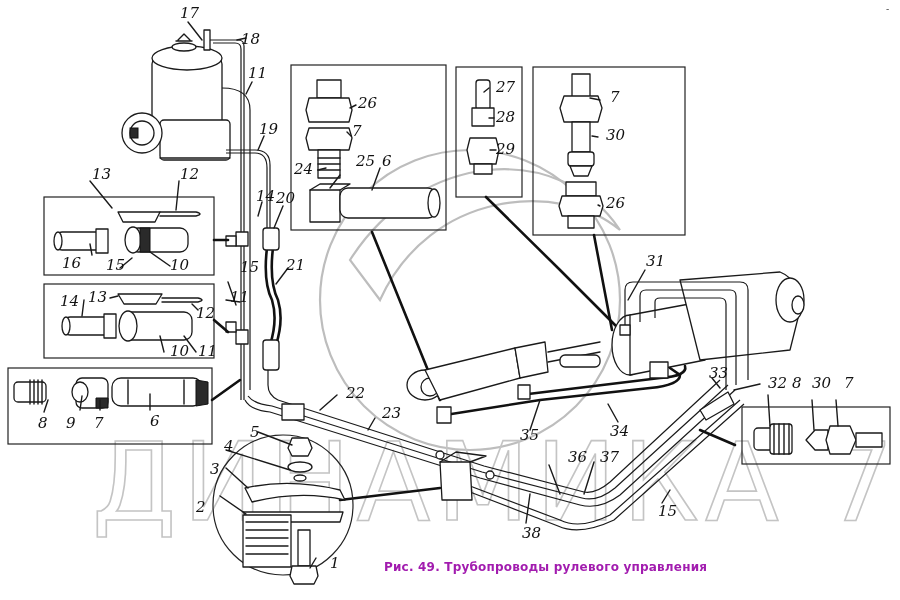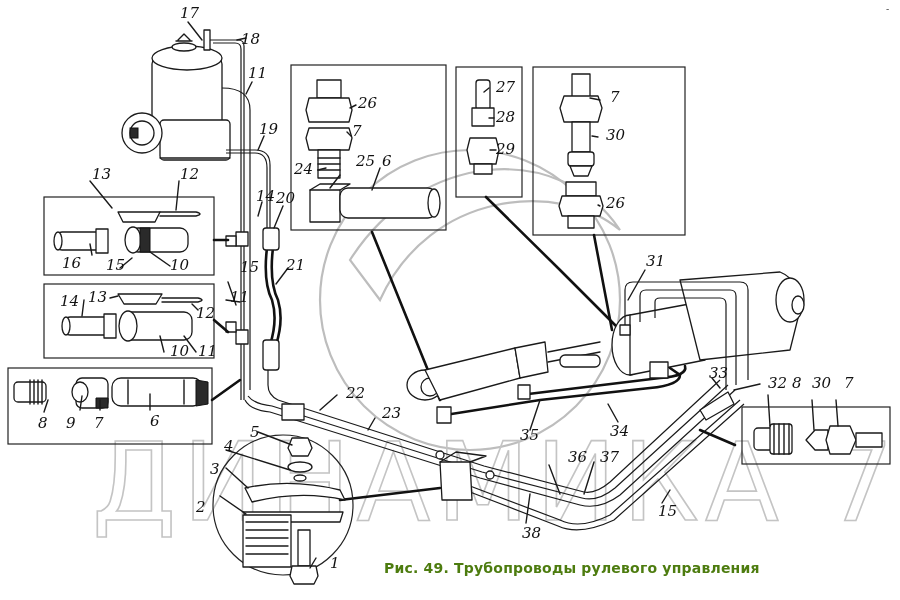--- a/index.html
+++ b/index.html
@@ -7,21 +7,21 @@
   svg{position:absolute;left:0;top:0;}
   .ln{stroke:#1a1a1a;fill:none;stroke-width:1.4;stroke-linecap:round;stroke-linejoin:round;}
   .thick{stroke:#111;fill:none;stroke-width:2.6;stroke-linecap:round;}
   .pipe{stroke:#1a1a1a;fill:none;stroke-width:1.2;}
   .part{stroke:#1a1a1a;fill:#ffffff;stroke-width:1.3;stroke-linejoin:round;}
   .dark{fill:#2a2a2a;stroke:#111;stroke-width:1;}
   .box{stroke:#222;fill:none;stroke-width:1.2;}
   .wm{stroke:#bdbdbd;fill:none;stroke-width:2.2;}
   .wmtext{font-family:"DejaVu Sans",sans-serif;font-size:108px;fill:none;stroke:#c4c4c4;stroke-width:1.6;letter-spacing:6px;}
   .lbl{font-family:"DejaVu Serif",serif;font-style:italic;font-size:15px;fill:#111;}
-  .caption{position:absolute;left:384px;top:560px;font-family:"DejaVu Sans",sans-serif;font-weight:bold;font-size:14px;color:#4d7c0f;letter-spacing:0.2px;}
+  .caption{position:absolute;left:384px;top:560px;font-family:"DejaVu Sans",sans-serif;font-weight:bold;font-size:12px;color:#a21caf;letter-spacing:0.2px;}
   .corner{position:absolute;left:886px;top:4px;font-family:"DejaVu Sans",sans-serif;font-size:9px;color:#333;}
 </style>
 </head>
 <body>
 
 <div id="stage">
 <svg width="900" height="600" viewBox="0 0 900 600">
 
   <g>
     <circle class="wm" cx="470" cy="300" r="150"></circle>

